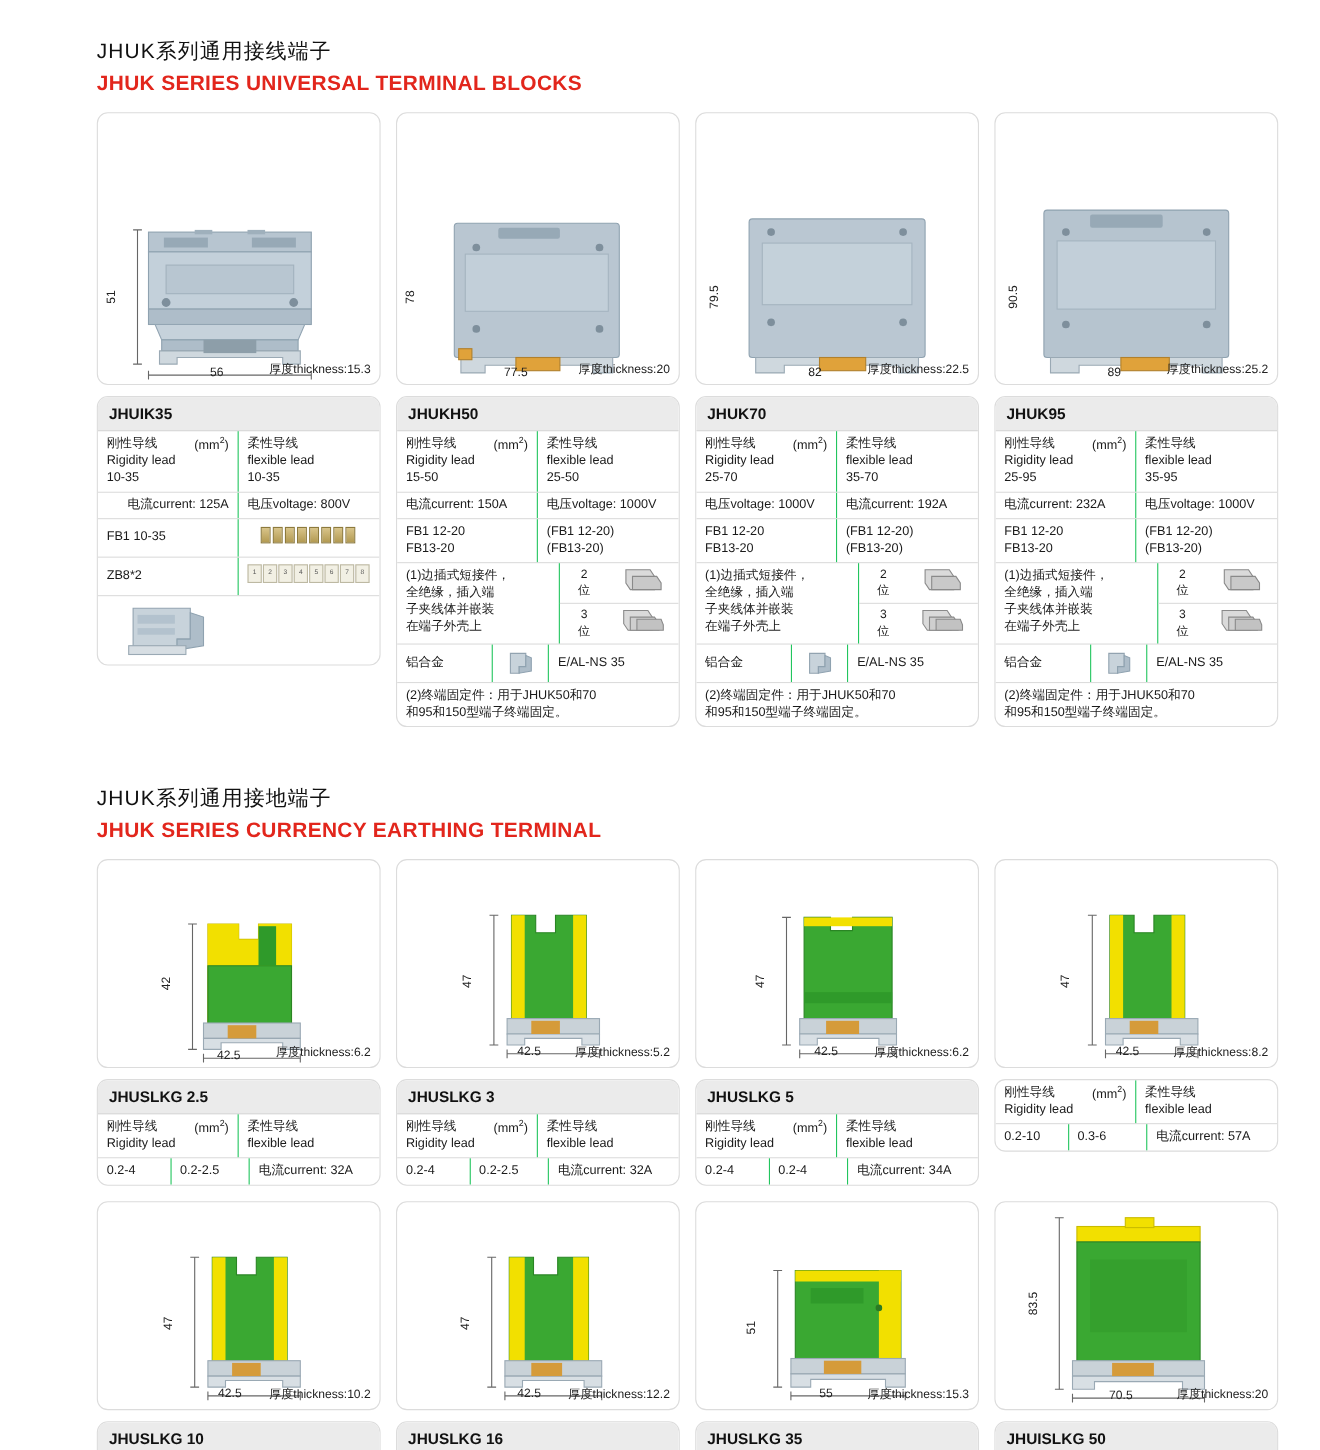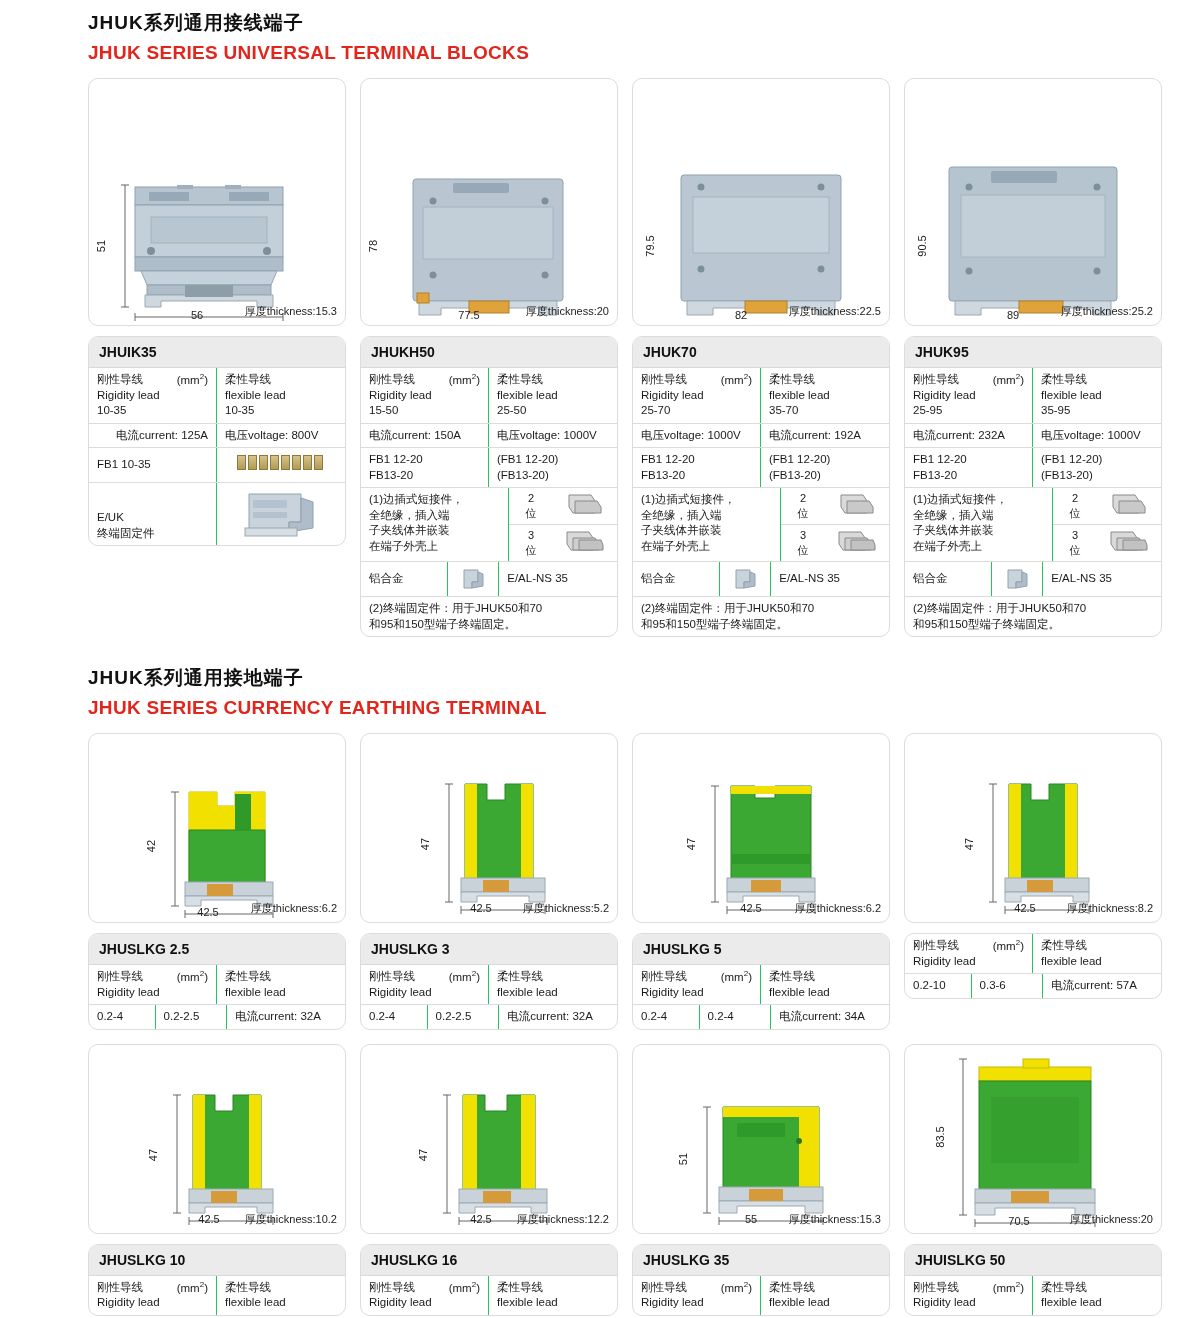--- a/index.html
+++ b/index.html
@@ -7,21 +7,21 @@
     width:1200px;
     font-family:"Liberation Sans", sans-serif;
     color:#1a1a1a;
     background:#ffffff;
     -webkit-font-smoothing:antialiased;
   }
   .page{width:1200px;min-height:1318px;position:relative;padding:0;box-sizing:border-box;}
 
   
   .section{padding:0 28px 0 88px;}
-  .sec-title-cn{font-size:19px;font-weight:bold;letter-spacing:1px;color:#111;margin:0;padding-top:10px;}
+  .sec-title-cn{font-size:19px;font-weight:normal;letter-spacing:1px;color:#111;margin:0;padding-top:34px;}
   .sec-title-en{font-size:19px;font-weight:bold;letter-spacing:0.3px;color:#e2261c;margin:6px 0 0 0;}
 
   
   .row4{display:flex;gap:14px;margin-top:14px;}
   .cell{width:258px;display:flex;flex-direction:column;}
 
   .photo{
     position:relative;
     height:248px;
     border:1px solid #dcdcdc;
@@ -122,23 +122,34 @@
                 <span class="pin"></span>
                   <span class="pin"></span>
                   <span class="pin"></span>
                   <span class="pin"></span>
                   <span class="pin"></span>
                   <span class="pin"></span>
                   <span class="pin"></span>
                   <span class="pin"></span>
               </div>
             </div>
+            <div class="r" style="height:34px">
+              <div class="c b half" style="display:flex;align-items:center">ZB8*2</div>
+              <div class="c half acc">
+                <span class="stripchip">1</span>
+                  <span class="stripchip">2</span>
+                  <span class="stripchip">3</span>
+                  <span class="stripchip">4</span>
+                  <span class="stripchip">5</span>
+                  <span class="stripchip">6</span>
+                  <span class="stripchip">7</span>
+                  <span class="stripchip">8</span>
+              </div>
+            </div>
             <div class="r" style="height:62px">
-              <div class="c b half" style="display:flex;align-items:flex-end;white-space:pre-line">E/UK
-终端固定件</div>
               <div class="c half" style="display:flex;align-items:center;justify-content:center">
                 <svg width="84" height="52" viewBox="0 0 84 52">
                   <path d="M10 6 L62 6 L62 34 L50 34 L50 44 L10 44 Z" fill="#c8d3db" stroke="#92a3b0"></path>
                   <path d="M62 10 L74 14 L74 40 L50 44 L50 34 L62 34 Z" fill="#aebdc9" stroke="#8fa2b0"></path>
                   <rect x="14" y="12" width="34" height="8" fill="#b3c2ce"></rect>
                   <rect x="14" y="24" width="34" height="6" fill="#b3c2ce"></rect>
                   <rect x="6" y="40" width="52" height="8" fill="#d7dee3" stroke="#9aa9b4"></rect>
                 </svg>
               </div>
             </div>

